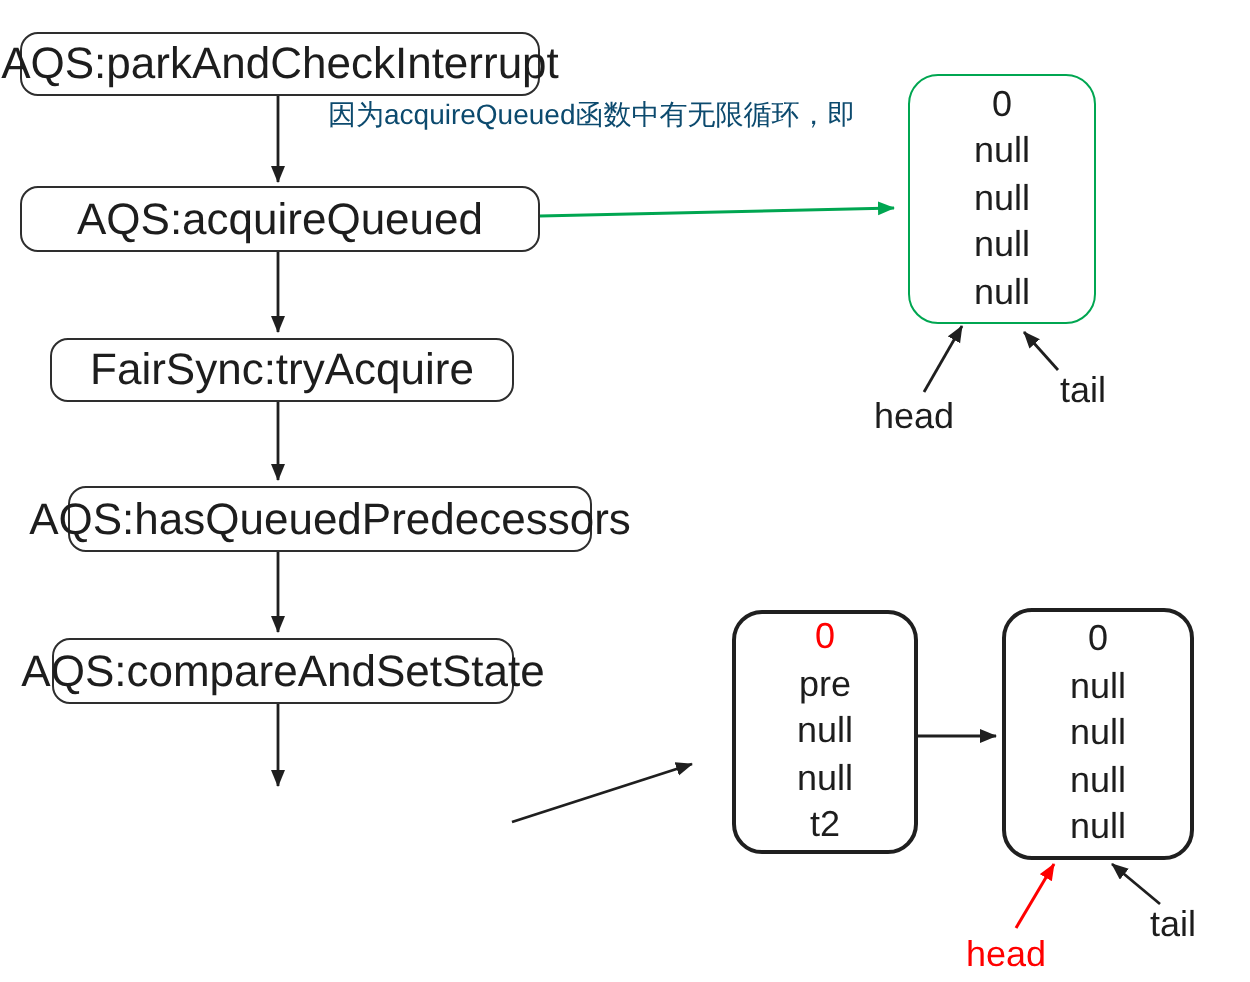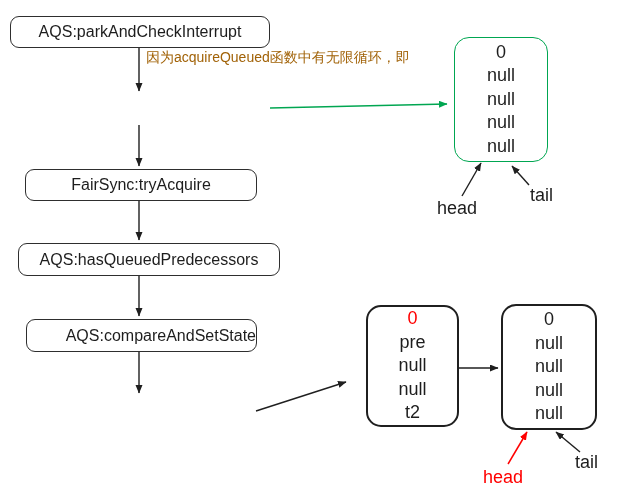--- a/index.html
+++ b/index.html
@@ -16,21 +16,21 @@
   #arrows {
     position: absolute; left: 0; top: 0;
     pointer-events: none;
   }
   .fbox {
     position: absolute;
     border: 1.6px solid #2e2e2e;
     border-radius: 9px;
     background: #ffffff;
     display: flex; align-items: center; justify-content: center;
-    font-size: 16px;
+    font-size: 22px;
     white-space: nowrap;
   }
   .qnode {
     position: absolute;
     background: #ffffff;
     border-radius: 15px;
     display: flex; flex-direction: column;
     align-items: center; justify-content: center;
     font-size: 18px;
     text-align: center;
@@ -39,24 +39,24 @@
   .qnode.green-border { border: 1.6px solid #00a651; }
   .qnode.black-border { border: 2px solid #1f1f1f; }
   .red-text { color: #ff0000; }
   .ptr-label {
     position: absolute;
     font-size: 18px;
     white-space: nowrap;
   }
   .cn-note {
     position: absolute;
-    left: 146px; top: 49px;
+    left: 164px; top: 49px;
     font-size: 14px;
     line-height: 16.5px;
-    color: #a16207;
+    color: #0c4a6e;
     white-space: nowrap;
   }
   .cn-note div { white-space: nowrap; }
 </style>
 </head>
 <body>
 
 <div id="canvas">
 
   <svg id="arrows" width="625" height="491" viewBox="0 0 625 491">
@@ -81,27 +81,30 @@
     <line x1="455" y1="368" x2="498" y2="368" stroke="#1f1f1f" stroke-width="1.4" marker-end="url(#mb)"></line>
     <line x1="462" y1="196" x2="481" y2="163" stroke="#1f1f1f" stroke-width="1.4" marker-end="url(#mb)"></line>
     <line x1="529" y1="185" x2="512" y2="166" stroke="#1f1f1f" stroke-width="1.4" marker-end="url(#mb)"></line>
     <line x1="508" y1="464" x2="527" y2="432" stroke="#ff0000" stroke-width="1.5" marker-end="url(#mr)"></line>
     <line x1="580" y1="452" x2="556" y2="432" stroke="#1f1f1f" stroke-width="1.4" marker-end="url(#mb)"></line>
   </svg>
 
   <div class="fbox" style="left:10px; top:16px; width:258px; height:30px;">
     <span>AQS:parkAndCheckInterrupt</span>
   </div>
+  <div class="fbox" style="left:10px; top:93px; width:258px; height:31px;">
+    <span>AQS:acquireQueued</span>
+  </div>
   <div class="fbox" style="left:25px; top:169px; width:230px; height:30px;justify-content:center;">
     <span>FairSync:tryAcquire</span>
   </div>
-  <div class="fbox" style="left:18px; top:243px; width:260px; height:31px;">
+  <div class="fbox" style="left:34px; top:243px; width:260px; height:31px;">
     <span>AQS:hasQueuedPredecessors</span>
   </div>
-  <div class="fbox" style="left:26px; top:319px; width:229px; height:31px;justify-content:flex-end;">
+  <div class="fbox" style="left:26px; top:319px; width:229px; height:31px;">
     <span>AQS:compareAndSetState</span>
   </div>
 
   <div class="cn-note">
     <div>因为acquireQueued函数中有无限循环，即</div>
   </div>
 
   <div class="qnode green-border" style="left:454px; top:37px; width:92px; height:123px;">
     <span>0</span>
     <span>null</span>

